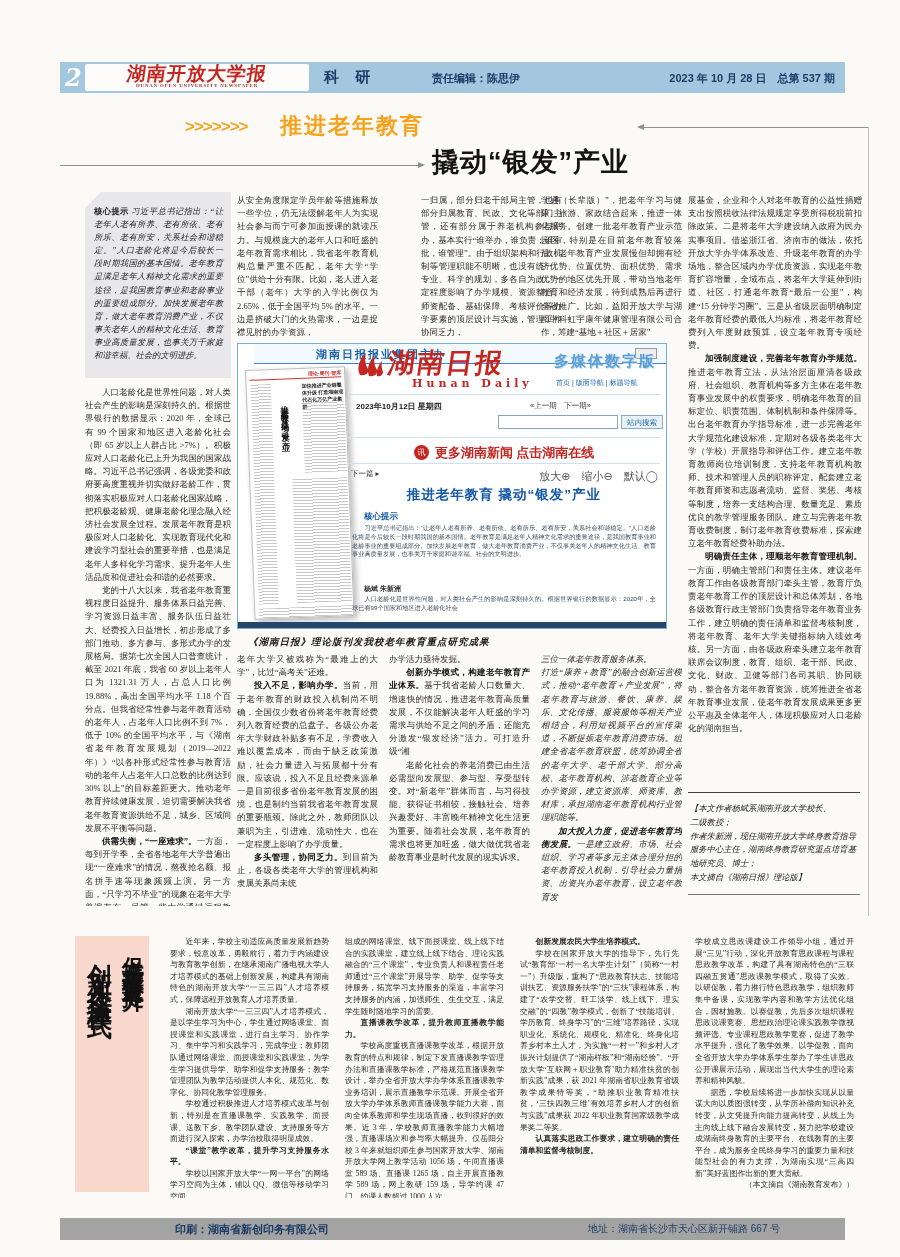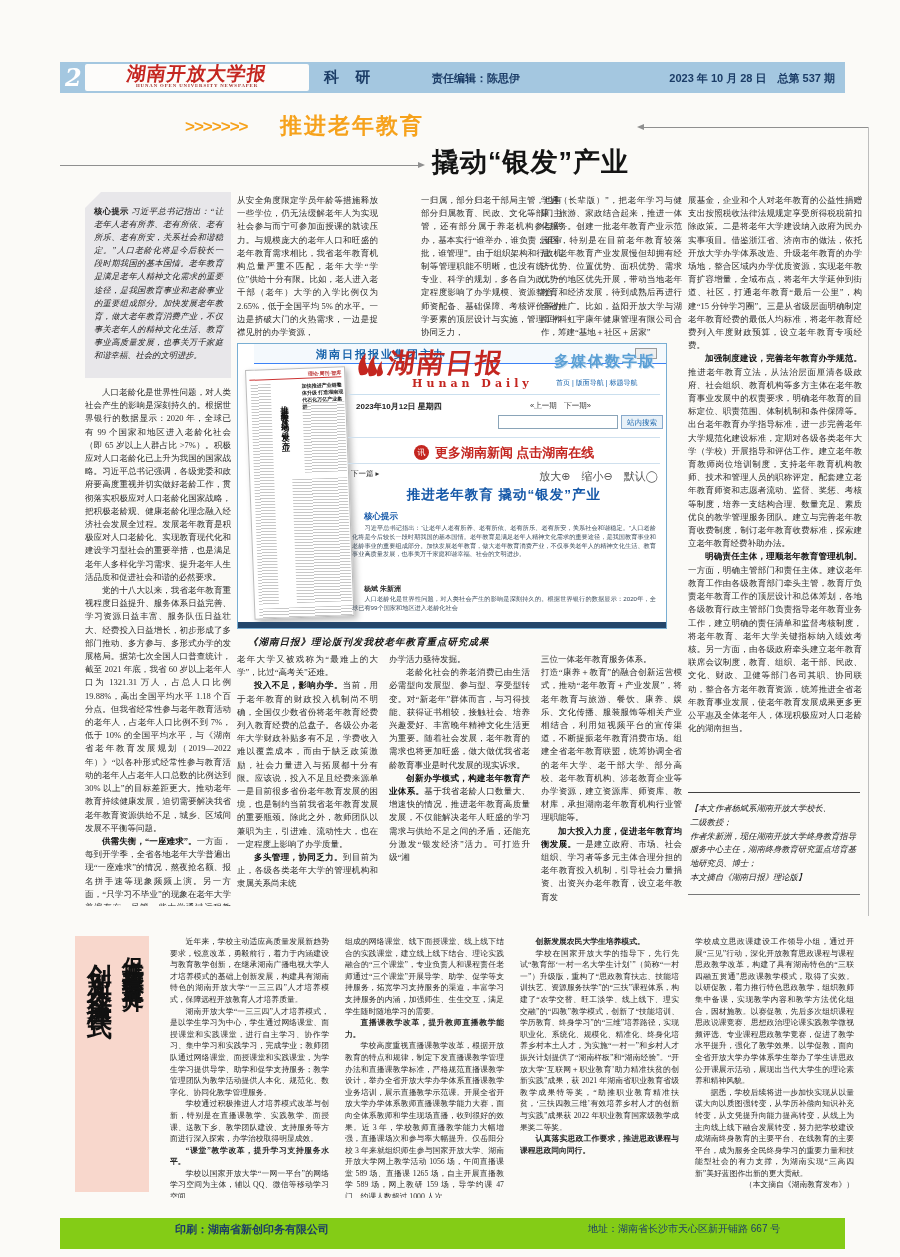--- a/index.html
+++ b/index.html
@@ -107,21 +107,21 @@
   #vtitle span { display:block; margin:0 1px; }
   #vtitle-l1 { font-size:22px; letter-spacing:3.5px; }
   #vtitle-l2 { font-size:25px; letter-spacing:7px; padding-top:4px; }
   .bcol { position:absolute; top:936px; width:159px; height:262px; font-size:7.8px; line-height:11.6px;
           text-align:justify; color:#2b2b2b; overflow:hidden; }
   .bcol p { text-indent:2em; margin:0; }
   .bcol p.cont { text-indent:0; }
   .bcol .src { text-align:right; text-indent:0; }
 
   
-  #botbar { position:absolute; left:60px; top:1218px; width:785px; height:31px; background:#84cc16; }
+  #botbar { position:absolute; left:60px; top:1218px; width:785px; height:22px; background:#a3a3a3; }
   #print-info { position:absolute; left:115px; top:4px; font-size:11px; font-weight:bold; color:#1b3c66; }
   #address-info { position:absolute; left:528px; top:4px; font-size:10px; font-weight:normal; color:#1b3c66; }
 </style>
 </head>
 <body>
 
 <div id="page">
 
   <div id="topbar">
     <span id="pagenum">2</span>
@@ -211,24 +211,24 @@
   </div>
   <div id="daily-caption">《湖南日报》理论版刊发我校老年教育重点研究成果</div>
 
   <div class="col" style="left:237px;top:653px;width:141px;height:263px;">
     <p class="cont">老年大学又被戏称为“最难上的大学”，比过“高考关”还难。</p>
     <p><b class="sub">投入不足，影响办学。</b><span>当前，用于老年教育的财政投入机制尚不明确，全国仅少数省份将老年教育经费列入教育经费的总盘子。各级公办老年大学财政补贴多有不足，学费收入难以覆盖成本，而由于缺乏政策激励，社会力量进入与拓展都十分有限。应该说，投入不足且经费来源单一是目前很多省份老年教育发展的困境，也是制约当前我省老年教育发展的重要瓶颈。除此之外，教师团队以兼职为主，引进难、流动性大，也在一定程度上影响了办学质量。</span></p>
     <p><b class="sub">多头管理，协同乏力。</b><span>到目前为止，各级各类老年大学的管理机构和隶属关系尚未统</span></p>
   </div>
   <div class="col" style="left:389px;top:653px;width:141px;height:263px;">
     <p class="cont">办学活力亟待发掘。</p>
+    <p><b class="sub">创新办学模式，构建老年教育产业体系。</b><span>基于我省老龄人口数量大、增速快的情况，推进老年教育高质量发展，不仅能解决老年人旺盛的学习需求与供给不足之间的矛盾，还能充分激发“银发经济”活力。可打造升级“湘</span></p>
     <p>老龄化社会的养老消费已由生活必需型向发展型、参与型、享受型转变。对“新老年”群体而言，与习得技能、获得证书相较，接触社会、培养兴趣爱好、丰富晚年精神文化生活更为重要。随着社会发展，老年教育的需求也将更加旺盛，做大做优我省老龄教育事业是时代发展的现实诉求。</p>
-    <p><b class="sub">创新办学模式，构建老年教育产业体系。</b><span>基于我省老龄人口数量大、增速快的情况，推进老年教育高质量发展，不仅能解决老年人旺盛的学习需求与供给不足之间的矛盾，还能充分激发“银发经济”活力。可打造升级“湘</span></p>
-  </div>
-  <div class="col" style="left:541px;top:653px;width:141px;height:263px;">
+  </div>
+  <div class="col" style="left:541px;top:653px;width:141px;height:263px;font-style:italic;">
     <p class="cont">三位一体老年教育服务体系。</p>
     <p class="cont">打造“康养＋教育”的融合创新运营模式，推动“老年教育＋产业发展”，将老年教育与旅游、餐饮、康养、娱乐、文化传播、服装服饰等相关产业相结合，利用短视频平台的宣传渠道，不断提振老年教育消费市场。组建全省老年教育联盟，统筹协调全省的老年大学、老干部大学、部分高校、老年教育机构、涉老教育企业等办学资源，建立资源库、师资库、教材库，承担湖南老年教育机构行业管理职能等。</p>
     <p><b class="sub">加大投入力度，促进老年教育均衡发展。</b><span>一是建立政府、市场、社会组织、学习者等多元主体合理分担的老年教育投入机制，引导社会力量捐资、出资兴办老年教育，设立老年教育发</span></p>
   </div>
 
   <div class="col" style="left:688px;top:194px;width:174px;height:722px;">
     <p class="cont">展基金，企业和个人对老年教育的公益性捐赠支出按照税收法律法规规定享受所得税税前扣除政策。二是将老年大学建设纳入政府为民办实事项目。借鉴浙江省、济南市的做法，依托开放大学办学体系改造、升级老年教育的办学场地，整合区域内办学优质资源，实现老年教育扩容增量，全域布点，将老年大学延伸到街道、社区，打通老年教育“最后一公里”，构建“15 分钟学习圈”。三是从省级层面明确制定老年教育经费的最低人均标准，将老年教育经费列入年度财政预算，设立老年教育专项经费。</p>
     <p><b class="sub">加强制度建设，完善老年教育办学规范。</b><span>推进老年教育立法，从法治层面厘清各级政府、社会组织、教育机构等多方主体在老年教育事业发展中的权责要求，明确老年教育的目标定位、职责范围、体制机制和条件保障等。出台老年教育办学指导标准，进一步完善老年大学规范化建设标准，定期对各级各类老年大学（学校）开展指导和评估工作。建立老年教育教师岗位培训制度，支持老年教育机构教师、技术和管理人员的职称评定。配套建立老年教育师资和志愿者流动、监督、奖惩、考核等制度，培养一支结构合理、数量充足、素质优良的教学管理服务团队。建立与完善老年教育收费制度，制订老年教育收费标准，探索建立老年教育经费补助办法。</span></p>
     <p><b class="sub">明确责任主体，理顺老年教育管理机制。</b><span>一方面，明确主管部门和责任主体。建议老年教育工作由各级教育部门牵头主管，教育厅负责老年教育工作的顶层设计和总体筹划，各地各级教育行政主管部门负责指导老年教育业务工作，建立明确的责任清单和监督考核制度，将老年教育、老年大学关键指标纳入绩效考核。另一方面，由各级政府牵头建立老年教育联席会议制度，教育、组织、老干部、民政、文化、财政、卫健等部门各司其职、协同联动，整合各方老年教育资源，统筹推进全省老年教育事业发展，使老年教育发展成果更多更公平惠及全体老年人，体现积极应对人口老龄化的湖南担当。</span></p>
     <div id="note5">【本文作者杨斌系湖南开放大学校长、
@@ -252,21 +252,21 @@
     <p>学校以国家开放大学“一网一平台”的网络学习空间为主体，辅以 QQ、微信等移动学习空间</p>
   </div>
   <div class="bcol" style="left:345px;">
     <p class="cont">组成的网络课堂、线下面授课堂、线上线下结合的实践课堂，建立线上线下结合、理论实践融合的“三个课堂”，专业负责人和课程责任老师通过“三个课堂”开展导学、助学、促学等支持服务，拓宽学习支持服务的渠道，丰富学习支持服务的内涵，加强师生、生生交互，满足学生随时随地学习的需要。</p>
     <p><b>直播课教学改革，提升教师直播教学能力。</b></p>
     <p>学校高度重视直播课教学改革，根据开放教育的特点和规律，制定下发直播课教学管理办法和直播课教学标准，严格规范直播课教学设计，举办全省开放大学办学体系直播课教学业务培训，展示直播教学示范课。开展全省开放大学办学体系教师直播课教学能力大赛，面向全体系教师和学生现场直播，收到很好的效果。近 3 年，学校教师直播教学能力大幅增强，直播课场次和参与率大幅提升。仅岳阳分校 3 年来就组织师生参与国家开放大学、湖南开放大学网上教学活动 1056 场，午间直播课堂 589 场、直播课 1265 场，自主开展直播教学 589 场，网上教研 159 场，导学约课 47 门，约课人数超过 1000 人次。</p>
   </div>
   <div class="bcol" style="left:520px;">
     <p><b>创新发展农民大学生培养模式。</b></p>
     <p>学校在国家开放大学的指导下，先行先试“教育部‘一村一名大学生计划’”（简称“一村一”）升级版，重构了“思政教育扶志、技能培训扶艺、资源服务扶学”的“三扶”课程体系，构建了“农学交替、旺工淡学、线上线下、理实交融”的“四教”教学模式，创新了“技能培训、学历教育、终身学习”的“三维”培养路径，实现职业化、系统化、规模化、精准化、终身化培养乡村本土人才，为实施“一村一”和乡村人才振兴计划提供了“湖南样板”和“湖南经验”。“开放大学‘互联网＋职业教育’助力精准扶贫的创新实践”成果，获 2021 年湖南省职业教育省级教学成果特等奖，“助推职业教育精准扶贫，‘三扶四教三维’有效培养乡村人才的创新与实践”成果获 2022 年职业教育国家级教学成果奖二等奖。</p>
-    <p><b>认真落实思政工作要求，推进思政课程与课程思政同向同行。</b></p>
+    <p><b>认真落实思政工作要求，建立明确的责任清单和监督考核制度。</b></p>
   </div>
   <div class="bcol" style="left:695px;">
     <p class="cont">学校成立思政课建设工作领导小组，通过开展“三见”行动，深化开放教育思政课程与课程思政教学改革，构建了具有湖南特色的“三联四融五贯通”思政课教学模式，取得了实效。以研促教，着力推行特色思政教学，组织教师集中备课，实现教学内容和教学方法优化组合，因材施教。以赛促教，先后多次组织课程思政说课竞赛、思想政治理论课实践教学微视频评选、专业课程思政教学竞赛，促进了教学水平提升，强化了教学效果。以学促教，面向全省开放大学办学体系学生举办了学生讲思政公开课展示活动，展现出当代大学生的理论素养和精神风貌。</p>
     <p>据悉，学校后续将进一步加快实现从以量谋大向以质图强转变，从学历补偿向知识补充转变，从文凭提升向能力提高转变，从线上为主向线上线下融合发展转变，努力把学校建设成湖南终身教育的主要平台、在线教育的主要平台，成为服务全民终身学习的重要力量和技能型社会的有力支撑，为湖南实现“三高四新”美好蓝图作出新的更大贡献。</p>
     <p class="src">（本文摘自《湖南教育发布》）</p>
   </div>
 
   <div id="botbar">
     <span id="print-info" class="sans">印刷：湖南省新创印务有限公司</span>
     <span id="address-info" class="sans">地址：湖南省长沙市天心区新开铺路 667 号</span>

